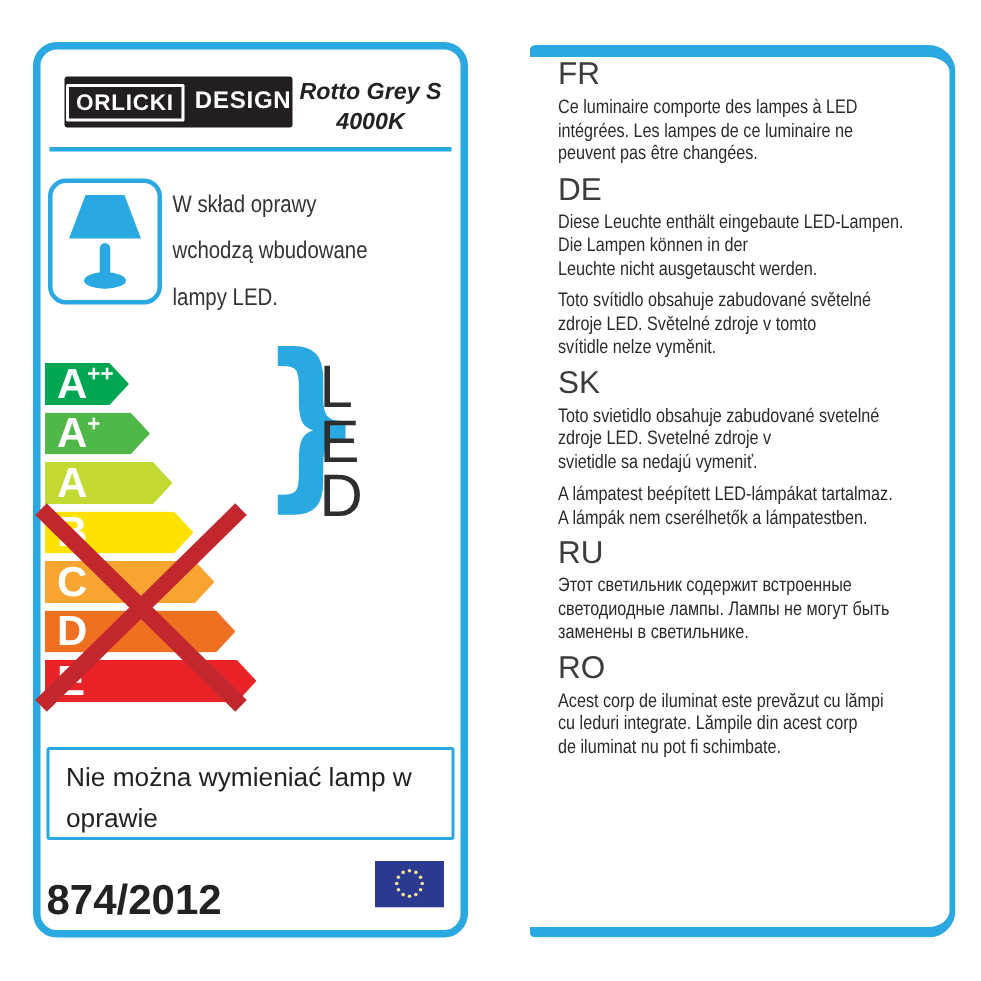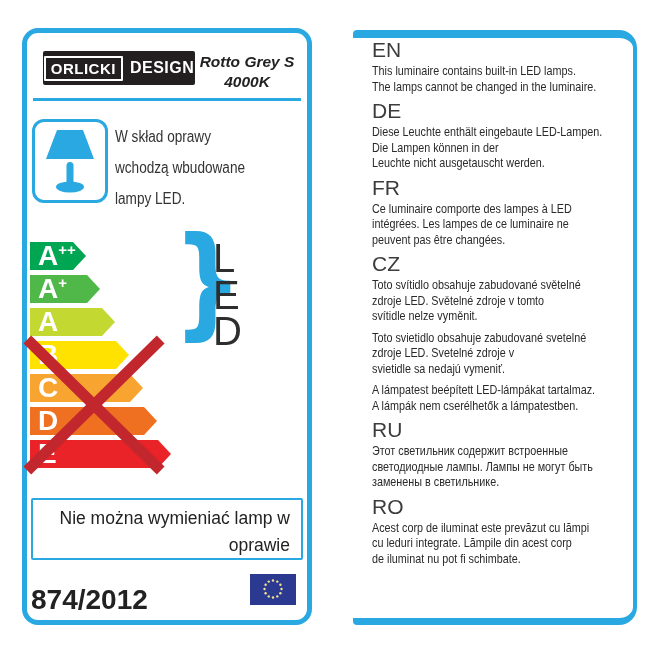--- a/index.html
+++ b/index.html
@@ -69,21 +69,21 @@
     font-weight:bold;color:var(--accent);transform:scaleX(.8);transform-origin:0 0;
   }
   .led{
     position:absolute;left:186px;top:207px;
     font-size:40px;line-height:36.5px;color:#2e2e2e;white-space:pre-line;
   }
 
   .warnbox{
     position:absolute;left:4px;top:465px;width:272px;height:62px;
     border:2px solid var(--accent);border-radius:2px;
-    padding:5px 11px;font-size:17.5px;line-height:27px;color:#222;white-space:pre-line;text-align:right;
+    padding:5px 11px;font-size:17.5px;line-height:27px;color:#222;white-space:pre-line;
   }
   .regulation{position:absolute;left:4px;top:551px;font-size:28px;font-weight:bold;color:#222;}
   .euflag{position:absolute;left:223px;top:541px;width:46px;height:31px;display:block;}
   .euflag rect{fill:var(--flagblue);}
   .euflag circle{fill:var(--star);}
 
   
   .card-right{
     position:absolute;left:353px;top:30px;width:284px;height:595px;background:#fff;
     border-style:solid;border-color:var(--accent);
@@ -191,43 +191,38 @@
           <circle cx="15.6" cy="10.8" r="1.2"></circle>
           <circle cx="18.75" cy="7.6" r="1.2"></circle>
         </g>
       </svg>
 
     </div>
   </div>
 
   <div class="card-right">
     <div class="sec">
-      <div class="code">EN</div>
-      <div class="txt">This luminaire contains built-in LED lamps.
-The lamps cannot be changed in the luminaire.</div>
+      <div class="code">FR</div>
+      <div class="txt">Ce luminaire comporte des lampes à LED
+intégrées. Les lampes de ce luminaire ne
+peuvent pas être changées.</div>
     </div>
     <div class="sec">
       <div class="code">DE</div>
       <div class="txt">Diese Leuchte enthält eingebaute LED-Lampen.
 Die Lampen können in der
 Leuchte nicht ausgetauscht werden.</div>
     </div>
     <div class="sec">
-      <div class="code">FR</div>
-      <div class="txt">Ce luminaire comporte des lampes à LED
-intégrées. Les lampes de ce luminaire ne
-peuvent pas être changées.</div>
-    </div>
-    <div class="sec">
-      <div class="code">CZ</div>
       <div class="txt">Toto svítidlo obsahuje zabudované světelné
 zdroje LED. Světelné zdroje v tomto
 svítidle nelze vyměnit.</div>
     </div>
     <div class="sec">
+      <div class="code">SK</div>
       <div class="txt">Toto svietidlo obsahuje zabudované svetelné
 zdroje LED. Svetelné zdroje v
 svietidle sa nedajú vymeniť.</div>
     </div>
     <div class="sec">
       <div class="txt">A lámpatest beépített LED-lámpákat tartalmaz.
 A lámpák nem cserélhetők a lámpatestben.</div>
     </div>
     <div class="sec">
       <div class="code">RU</div>

